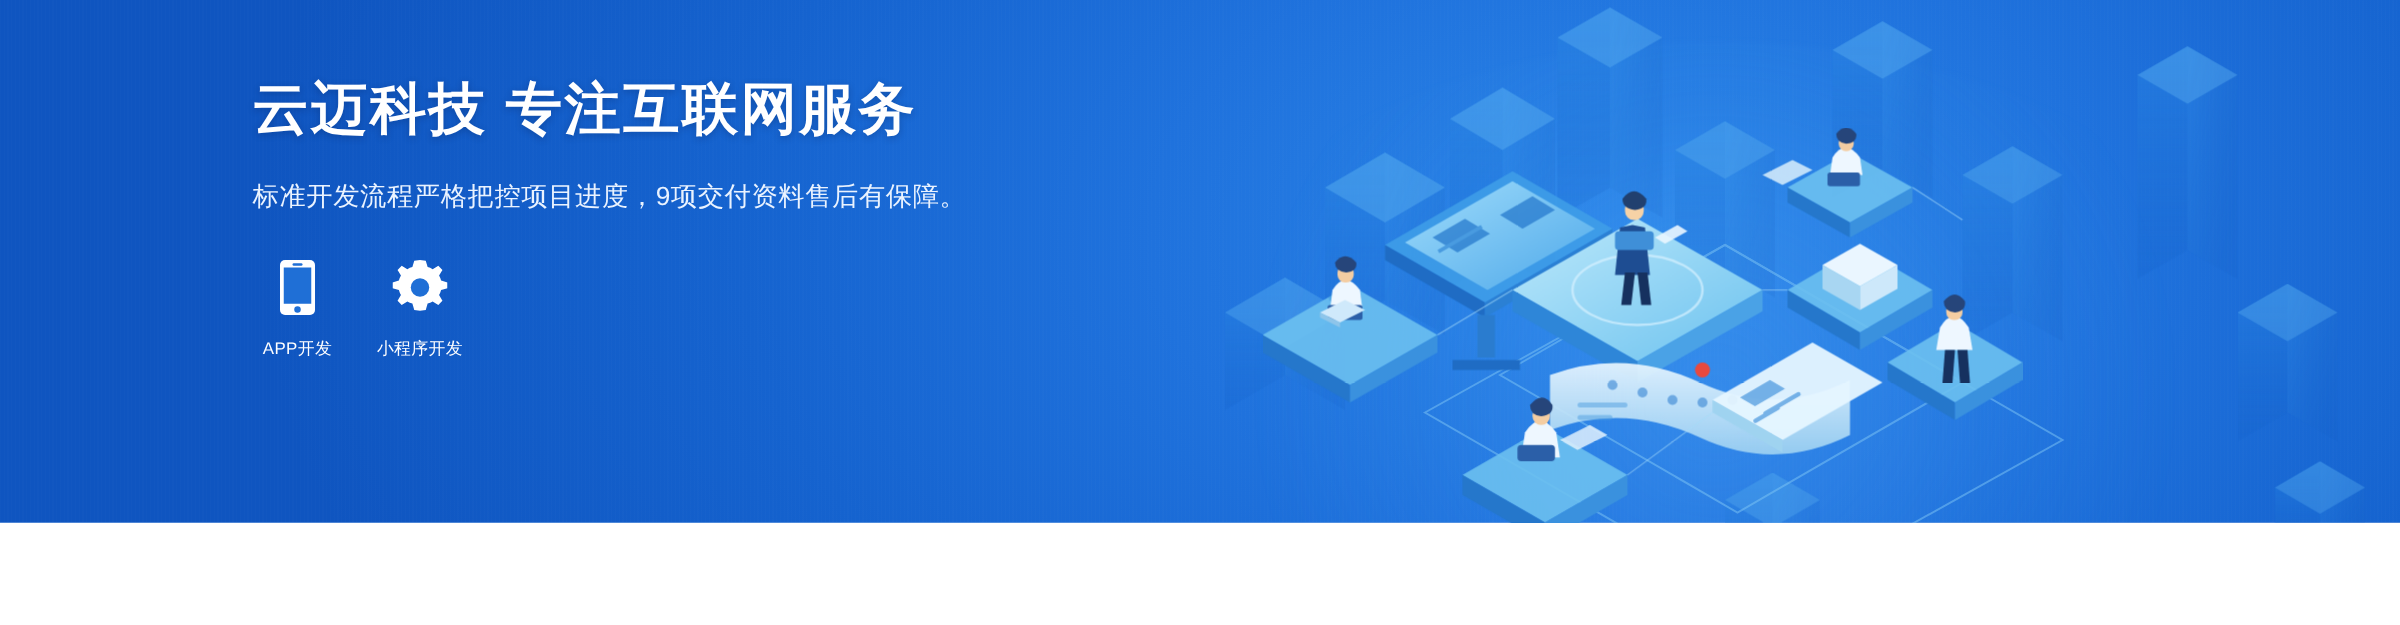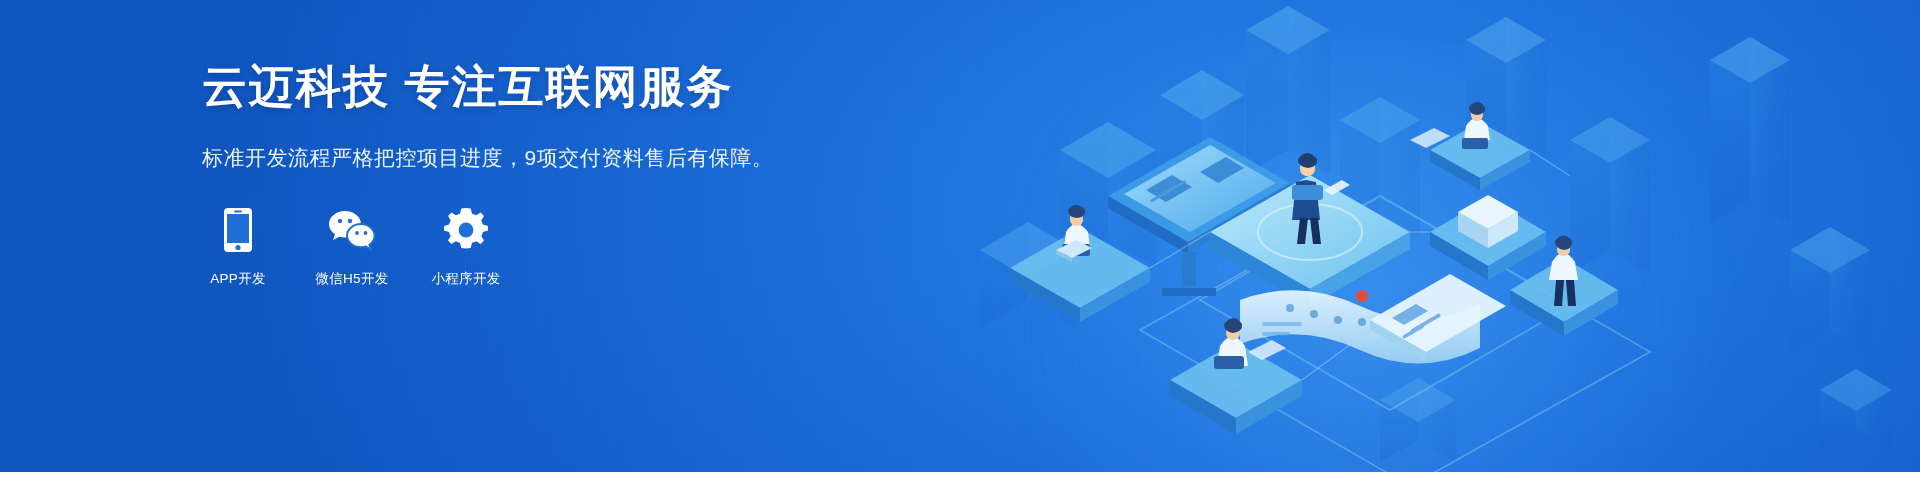--- a/index.html
+++ b/index.html
@@ -1,19 +1,19 @@
 <!DOCTYPE html>
 <html><head>
 <meta charset="utf-8">
 <style>
   html,body{margin:0;padding:0;}
   body{width:1920px;height:500px;overflow:hidden;font-family:"Liberation Sans","DejaVu Sans",sans-serif;}
 
   .banner{
-    position:relative;width:1920px;height:472px;overflow:hidden;
+    position:relative;width:1920px;height:418px;overflow:hidden;
     background:
       radial-gradient(ellipse 1100px 700px at 68% 45%, #2a85e8 0%, #1f72dd 35%, #1563cf 65%, #0f55c0 100%),
       linear-gradient(120deg,#1f6fd6 0%,#1668cf 50%,#0e52bb 100%);
   }
   
   .banner::after{
     content:"";position:absolute;inset:0;pointer-events:none;
     background:repeating-linear-gradient(90deg, rgba(255,255,255,.018) 0 1px, rgba(0,0,0,0) 1px 3px);
     opacity:.6;
   }
@@ -27,21 +27,21 @@
   .content{position:absolute;left:202px;top:60px;width:780px;z-index:6;}
   .title{
     font-size:45px;font-weight:bold;color:#ffffff;letter-spacing:2px;
     line-height:1.2;margin:0 0 26px 0;white-space:nowrap;
     text-shadow:0 2px 6px rgba(0,20,60,.25);
   }
   .sub{font-size:21px;color:#eaf3ff;line-height:1.75;margin:0;letter-spacing:.5px;font-weight:400;}
   .sub-line{display:block;white-space:nowrap;}
 
   
-  .services{display:flex;align-items:flex-end;margin-top:30px;gap:42px;}
+  .services{display:flex;align-items:flex-end;margin-top:30px;gap:26px;}
   .service{display:flex;flex-direction:column;align-items:center;width:72px;}
   .svc-ico{height:46px;display:flex;align-items:center;justify-content:center;margin-bottom:17px;}
   .svc-ico svg{display:block;fill:#ffffff;}
   .svc-label{font-size:13.5px;color:#ffffff;white-space:nowrap;letter-spacing:.3px;font-weight:500;}
 
   
   .art{position:absolute;right:0;top:0;width:1010px;height:500px;z-index:4;}
   .art svg{display:block;}
 </style>
 </head>
@@ -270,33 +270,20 @@
             <rect x="0" y="0" width="28" height="44" rx="4"></rect>
             <rect x="3" y="6" width="22" height="29" fill="#1f6fd6"></rect>
             <rect x="10" y="2.5" width="8" height="2" rx="1" fill="#1f6fd6"></rect>
             <circle cx="14" cy="39.5" r="2.6" fill="#1f6fd6"></circle>
           </svg>
         </span>
         <span class="svc-label">APP开发</span>
       </div>
 
 
-      <div class="service">
-        <span class="svc-ico">
-          <svg width="48" height="42" viewBox="0 0 48 42">
-            <path d="M17 2 C8 2 1 8 1 15.2 c0 4 2.3 7.6 6 10 L5 31 l6.3 -3.3 c1.8 .5 3.7 .8 5.7 .8 c9 0 16 -6 16 -13.3 C33 8 26 2 17 2 z"></path>
-            <circle cx="12" cy="12" r="2.2" fill="#1f6fd6"></circle>
-            <circle cx="22" cy="12" r="2.2" fill="#1f6fd6"></circle>
-            <path d="M33 15 c-7.7 0 -14 5.2 -14 11.6 c0 6.4 6.3 11.6 14 11.6 c1.7 0 3.3 -.25 4.8 -.7 L43 40.5 l-1.6 -4.7 c3.2 -2.1 5.2 -5.3 5.2 -9.2 C46.6 20.2 40.4 15 33 15 z" stroke="#1f6fd6" stroke-width="2"></path>
-            <circle cx="29" cy="24" r="1.9" fill="#1f6fd6"></circle>
-            <circle cx="37.5" cy="24" r="1.9" fill="#1f6fd6"></circle>
-          </svg>
-        </span>
-        <span class="svc-label">微信H5开发</span>
-      </div>
 
 
       <div class="service">
         <span class="svc-ico">
           <svg width="44" height="44" viewBox="0 0 44 44">
             <path d="M22 0 l4.6 .55 1.5 5.1 a16.4 16.4 0 0 1 4.0 1.65 l4.55 -2.7 3.3 3.3 -2.7 4.55 a16.4 16.4 0 0 1 1.65 4.0 l5.1 1.5 0 4.6 -5.1 1.5 a16.4 16.4 0 0 1 -1.65 4.0 l2.7 4.55 -3.3 3.3 -4.55 -2.7 a16.4 16.4 0 0 1 -4.0 1.65 l-1.5 5.1 -4.6 .55 -4.6 -.55 -1.5 -5.1 a16.4 16.4 0 0 1 -4.0 -1.65 l-4.55 2.7 -3.3 -3.3 2.7 -4.55 a16.4 16.4 0 0 1 -1.65 -4.0 l-5.1 -1.5 0 -4.6 5.1 -1.5 a16.4 16.4 0 0 1 1.65 -4.0 l-2.7 -4.55 3.3 -3.3 4.55 2.7 a16.4 16.4 0 0 1 4.0 -1.65 l1.5 -5.1 z"></path>
             <circle cx="22" cy="22" r="7.4" fill="#1f6fd6"></circle>
           </svg>
         </span>
         <span class="svc-label">小程序开发</span>

